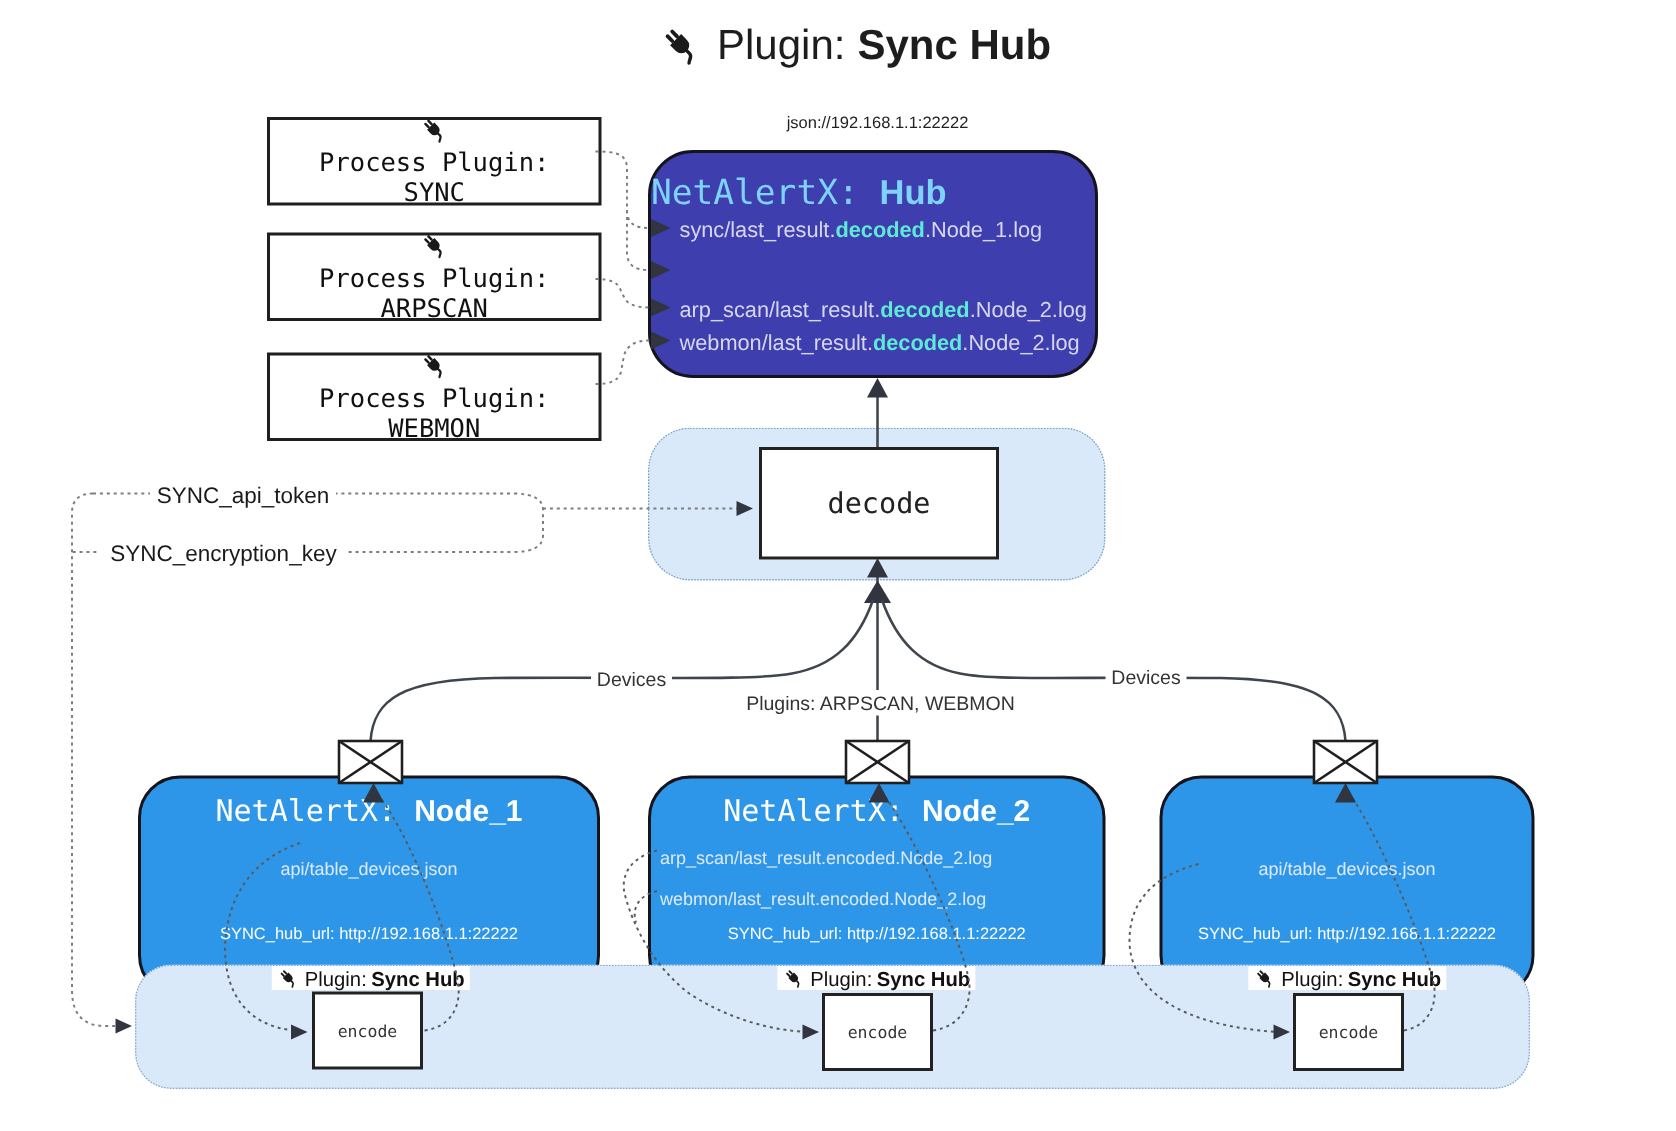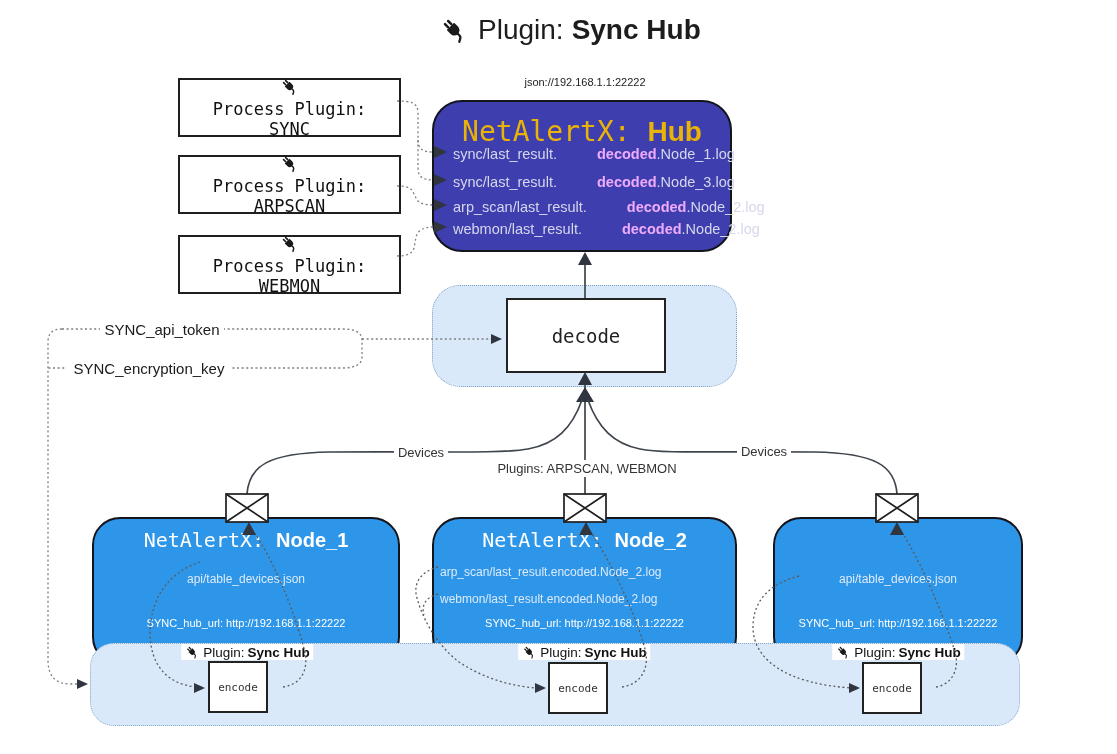--- a/index.html
+++ b/index.html
@@ -17,46 +17,46 @@
   
   .pbox{position:absolute;left:178px;width:219px;height:55px;background:#fff;
         border:2px solid #1f1f1f;display:flex;flex-direction:column;justify-content:center;
         align-items:center;font-family:"DejaVu Sans Mono",monospace;font-size:17px;color:#111;}
   .pline1{display:flex;align-items:center;gap:2px;flex-direction:column;}
   
   .hub-url{position:absolute;left:585px;top:76px;transform:translateX(-50%);
            font-size:11px;color:#222;white-space:nowrap;}
   .hub{position:absolute;left:432px;top:100px;width:300px;height:152px;background:#3e3eae;
        border:2px solid #14141c;border-radius:30px;box-sizing:border-box;}
-  .hub-title{position:absolute;top:13px;width:100%;text-align:center;color:#eab308;font-size:28px;
+  .hub-title{position:absolute;top:13px;width:100%;color:#7dd3fc;font-size:23px;
              font-family:"DejaVu Sans Mono",monospace;white-space:nowrap;}
   .bold-name{font-family:"Liberation Sans",sans-serif;font-weight:bold;}
   .hlog{position:absolute;left:19px;height:16px;line-height:16px;font-size:14.5px;
         color:#d6d7ec;white-space:nowrap;}
-  .hlog b{color:#f0abfc;margin-left:40px;}
+  .hlog b{color:#5eead4;}
   
   .decode-band{position:absolute;left:432px;top:285px;width:305px;height:102px;background:#d9e9fa;
                border:1.5px dotted #7d9ec4;border-radius:28px;box-sizing:border-box;}
   .decode-box{position:absolute;left:506px;top:298px;width:160px;height:75px;background:#fff;
               border:2px solid #222;box-sizing:border-box;display:flex;align-items:center;
               justify-content:center;font-family:"DejaVu Sans Mono",monospace;font-size:19px;color:#222;}
   
   .node{position:absolute;top:517px;height:148px;background:#2e96e9;border:2px solid #14141c;
         border-radius:28px;box-sizing:border-box;color:#fff;}
   .node-title{position:absolute;top:9px;width:100%;text-align:center;font-size:20px;
               font-family:"DejaVu Sans Mono",monospace;white-space:nowrap;}
   .nfile{position:absolute;width:100%;text-align:center;font-size:12px;color:#ddeafb;
          height:16px;line-height:16px;white-space:nowrap;}
   .nfile.left{text-align:left;padding-left:6px;box-sizing:border-box;}
   .nurl{position:absolute;top:98px;width:100%;text-align:center;font-size:11px;color:#fff;
         white-space:nowrap;}
   
   .bottom-band{position:absolute;left:90px;top:643px;width:930px;height:83px;background:#d9e9fa;
                border:1.5px dotted #8aa8c8;border-radius:24px;box-sizing:border-box;}
-  .encode-box{position:absolute;width:60px;height:52px;background:#fff;border:2px solid #222;
+  .encode-box{position:absolute;width:74px;height:52px;background:#fff;border:2px solid #222;
               box-sizing:border-box;display:flex;align-items:center;justify-content:center;
               font-family:"DejaVu Sans Mono",monospace;font-size:11px;color:#333;}
   .band-label{position:absolute;top:644px;transform:translateX(-50%);display:flex;align-items:center;
               gap:3px;font-size:13.5px;color:#111;background:#fff;padding:0 3px;white-space:nowrap;}
   .band-label .t-bold{font-weight:bold;}
   
   .overlay{position:absolute;left:0;top:0;z-index:10;pointer-events:none;}
   .overlay text{font-family:"Liberation Sans",sans-serif;}
   .sline{fill:none;stroke:#3f454d;stroke-width:1.7px;}
   .dline{fill:none;stroke:#7d7d7d;stroke-width:1.3px;stroke-dasharray:2 2.6;}
@@ -118,21 +118,20 @@
         </svg>
       <span>Process Plugin:</span>
     </div>
     <div>WEBMON</div>
   </div>
 
   <div class="hub-url">json://192.168.1.1:22222</div>
   <div class="hub">
     <div class="hub-title"><span>NetAlertX:</span> <span class="bold-name">Hub</span></div>
     <div class="hlog" style="top:44px"><span>sync/last_result.</span><b>decoded</b><span>.Node_1.log</span></div>
-    <div class="hlog" style="top:72px"><span>sync/last_result.</span><b>decoded</b><span>.Node_3.log</span></div>
     <div class="hlog" style="top:97px"><span>arp_scan/last_result.</span><b>decoded</b><span>.Node_2.log</span></div>
     <div class="hlog" style="top:119px"><span>webmon/last_result.</span><b>decoded</b><span>.Node_2.log</span></div>
   </div>
 
   <div class="decode-band"></div>
   <div class="decode-box">
       <span>decode</span>
     </div>
 
   <div class="node" style="left:92px;width:308px">

